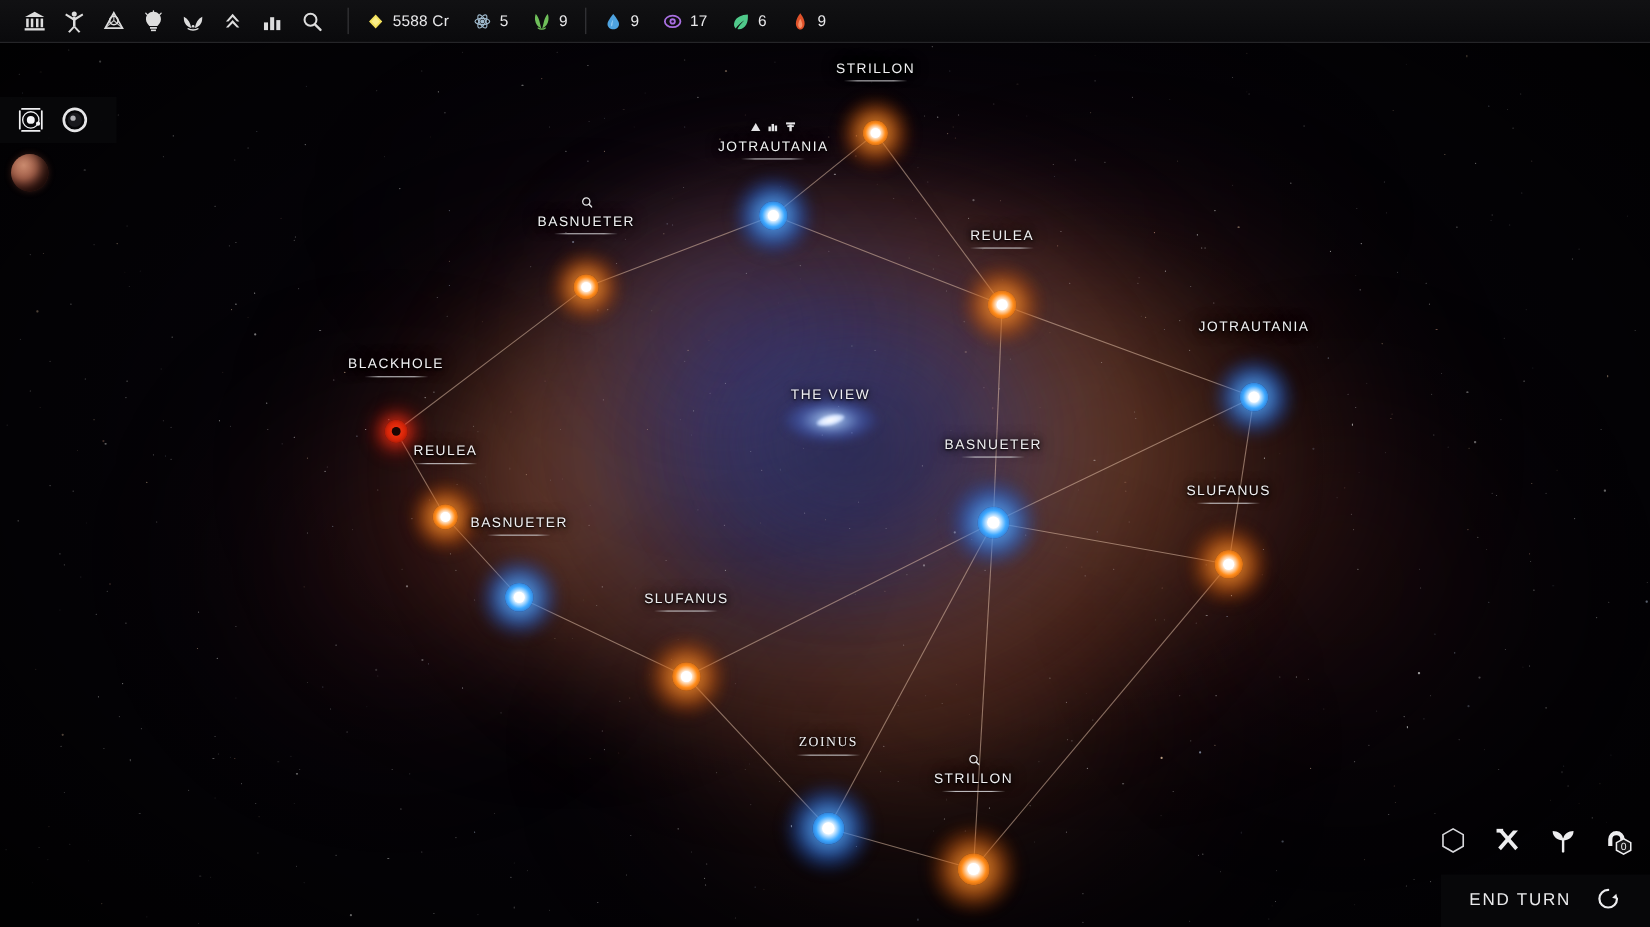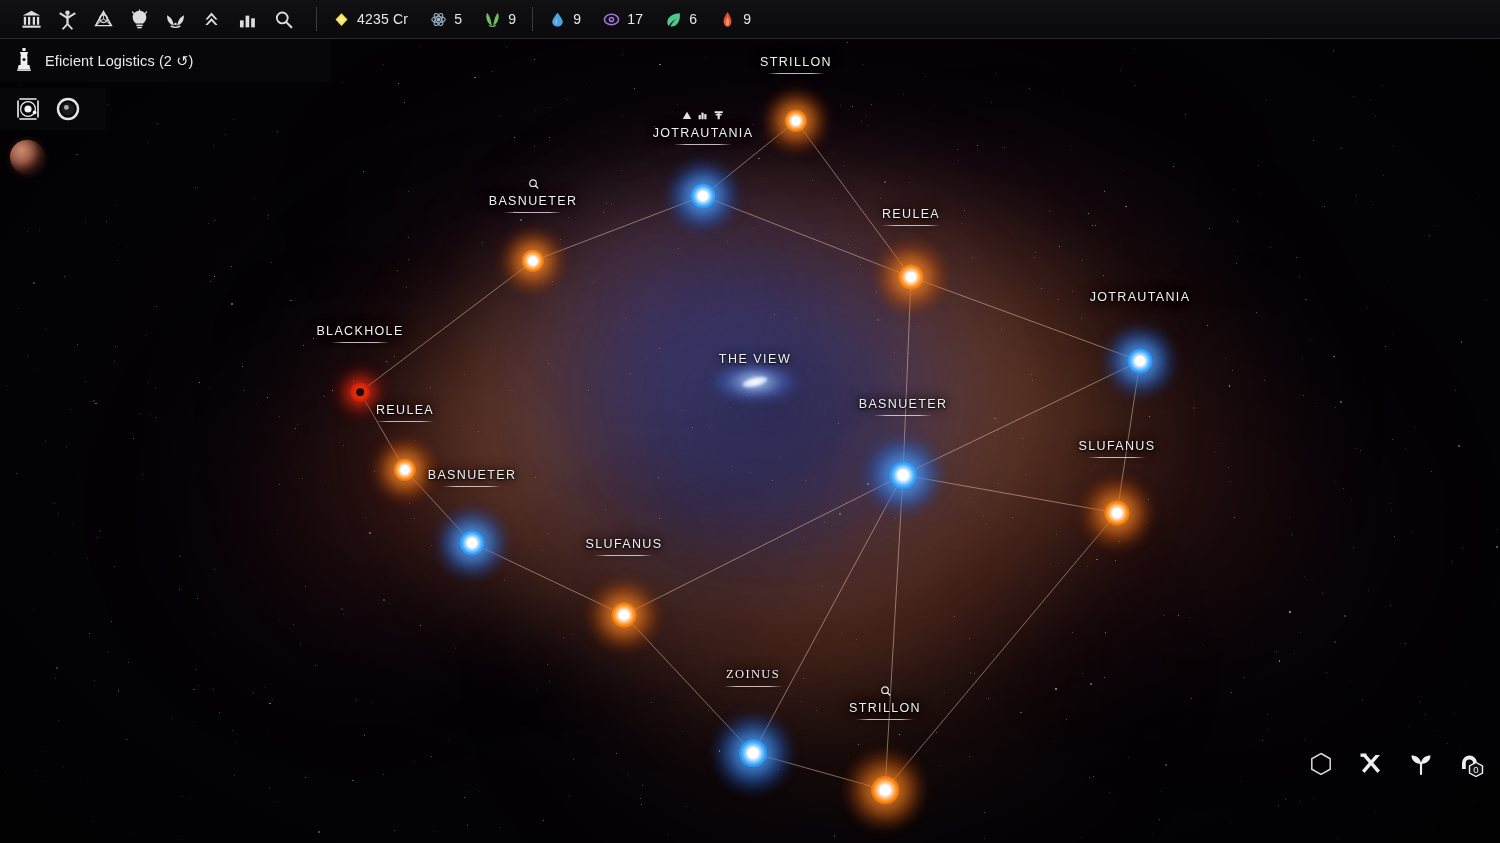--- a/index.html
+++ b/index.html
@@ -887,21 +887,21 @@
       </div>
     <div class="tb-sep"></div>
     <div class="res-group" id="res-group-a">
         <div class="res">
           <span style="display: flex;">
             <svg viewBox="0 0 24 24" width="17" height="17">
               <polygon points="12,3 20.5,12 12,21 3.5,12" fill="#f3e15c"></polygon>
               <polygon points="12,6.4 17.2,12 12,17.6 6.8,12" fill="#fff9b0" opacity="0.55"></polygon>
             </svg>
           </span>
-          <span class="res-val">4235 Cr</span>
+          <span class="res-val">5588 Cr</span>
         </div>
         <div class="res">
           <span style="display: flex;">
             <svg viewBox="0 0 24 24" width="17" height="17">
               <circle cx="12" cy="12" r="2.6" fill="#9fb9cc"></circle>
               <ellipse cx="12" cy="12" rx="9.4" ry="4" fill="none" stroke="#9fb9cc" stroke-width="1.5"></ellipse>
               <ellipse cx="12" cy="12" rx="9.4" ry="4" fill="none" stroke="#9fb9cc" stroke-width="1.5" transform="rotate(60 12 12)"></ellipse>
               <ellipse cx="12" cy="12" rx="9.4" ry="4" fill="none" stroke="#9fb9cc" stroke-width="1.5" transform="rotate(120 12 12)"></ellipse>
             </svg>
           </span>
@@ -953,33 +953,20 @@
               <path d="M12 1.6 C12 1.6 6.4 8.6 6.4 14.6 C6.4 18.8 8.8 22.4 12 22.4 C15.2 22.4 17.6 18.8 17.6 14.6 C17.6 8.6 12 1.6 12 1.6 Z" fill="#e0522a"></path>
               <path d="M12 8.6 C12 8.6 9.4 13 9.4 16.2 C9.4 18.6 10.6 20.4 12 20.4 C13.4 20.4 14.6 18.6 14.6 16.2 C14.6 13 12 8.6 12 8.6 Z" fill="#ffb08a" opacity="0.65"></path>
             </svg>
           </span>
           <span class="res-val">9</span>
         </div>
       </div>
 
   </div>
 
-  <div class="research-bar">
-    <span>
-      <svg width="20" height="24" viewBox="0 0 20 24">
-        <rect x="8.4" y="1" width="3.2" height="3" fill="#eeeef0"></rect>
-        <path d="M6 5 L14 5 L13 9 L7 9 Z" fill="#eeeef0"></path>
-        <rect x="6.6" y="9" width="6.8" height="9" fill="#eeeef0"></rect>
-        <circle cx="10" cy="12.6" r="1.5" fill="#141416"></circle>
-        <path d="M4.6 18 L15.4 18 L16.4 22.6 L3.6 22.6 Z" fill="#eeeef0"></path>
-        <rect x="3.2" y="22.6" width="13.6" height="1.3" fill="#eeeef0"></rect>
-      </svg>
-    </span>
-    <span class="research-label">Eficient Logistics (2 ↺)</span>
-  </div>
 
   <div class="mode-bar">
     <div class="mode-btn">
       <svg width="26" height="26" viewBox="0 0 26 26">
         <path d="M5 3 L21 3 M23 5 L23 21 M21 23 L5 23 M3 21 L3 5" stroke="#f0f0f2" stroke-width="1.6" fill="none" stroke-linecap="round"></path>
         <circle cx="13" cy="13" r="3.6" fill="#f4f4f6"></circle>
         <circle cx="13" cy="13" r="7.4" fill="none" stroke="#f0f0f2" stroke-width="1.2"></circle>
         <circle cx="19.6" cy="16.4" r="1.9" fill="#f4f4f6"></circle>
       </svg>
     </div>
@@ -1203,14 +1190,24 @@
     </div>
     <div class="br-ico">
       <svg width="30" height="30" viewBox="0 0 30 30">
         <path d="M6 14 A7.5 7.5 0 0 1 21 14 L21 20 L17 20 L17 14 A3.6 3.6 0 0 0 9.8 14 L9.8 20 L6 20 Z" fill="#ededef"></path>
         <polygon points="20,13.5 26.5,17 26.5,24 20,27.5 13.5,24 13.5,17" fill="#141416" stroke="#ededef" stroke-width="1.4"></polygon>
         <text x="20" y="24" font-family="Liberation Sans, sans-serif" font-size="9.5" fill="#ededef" text-anchor="middle">0</text>
       </svg>
     </div>
   </div>
 
+  <div class="end-turn-wrap">
+    <span class="end-turn-label">END TURN</span>
+    <span>
+      <svg width="24" height="24" viewBox="0 0 24 24">
+        <path d="M20 12 A8 8 0 1 1 12 4" fill="none" stroke="#ededef" stroke-width="2" stroke-linecap="round"></path>
+        <path d="M12 4 L12 9.5 L17 6.6 Z" fill="#ededef" opacity="0"></path>
+        <path d="M19.4 7.4 L20.4 12.4 L15.6 11.2 Z" fill="#ededef"></path>
+      </svg>
+    </span>
+  </div>
 
 </div>
 
 </body></html>

